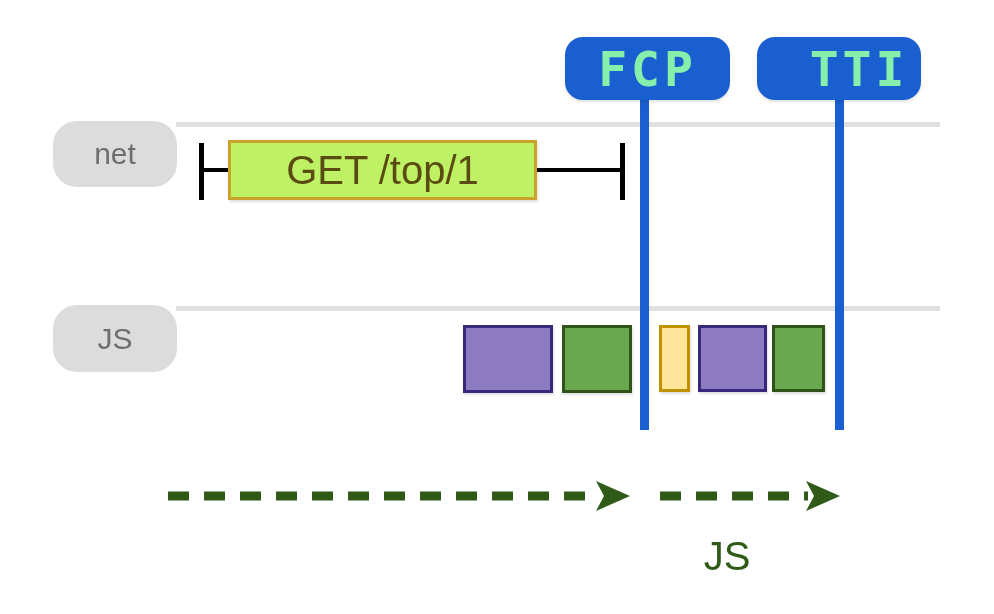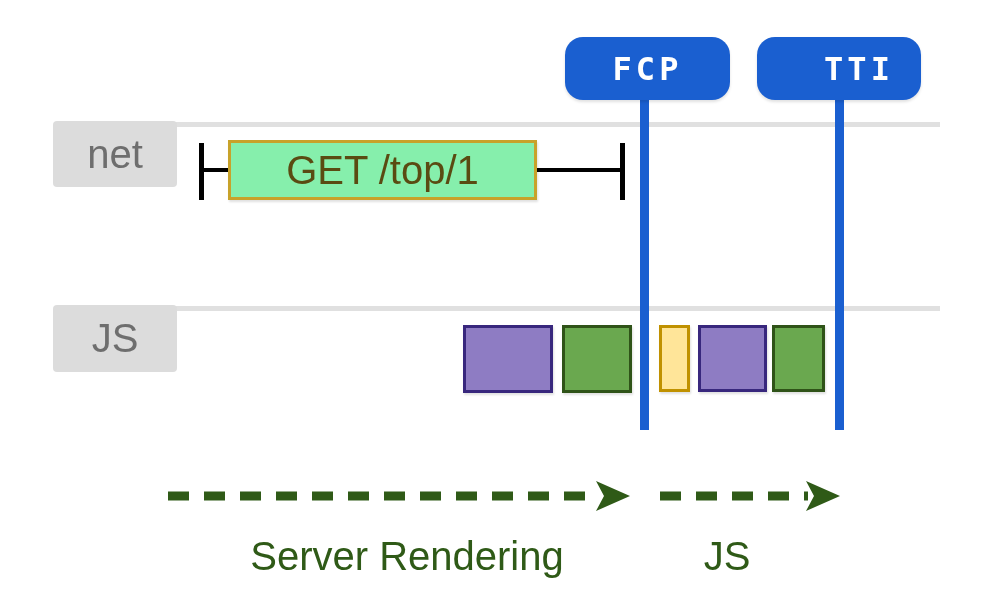--- a/index.html
+++ b/index.html
@@ -4,58 +4,58 @@
 <style>
   html,body{margin:0;padding:0;background:#fff;}
   .canvas{
     position:relative;width:994px;height:614px;background:#ffffff;overflow:hidden;
     font-family:"Liberation Sans",sans-serif;
   }
   .abs{position:absolute;box-sizing:border-box;}
 
   
   .badge{
-    background:#1A5FD0;color:#ffffff;border-radius:18px;
+    background:#1A5FD0;color:#86efac;border-radius:18px;
     display:flex;align-items:center;justify-content:center;
     font-family:"DejaVu Sans Mono",monospace;font-weight:bold;
-    font-size:32px;letter-spacing:4px;z-index:6;
+    font-size:48px;letter-spacing:4px;z-index:6;
     box-shadow:0 2px 3px rgba(0,0,0,0.12);
   }
   .badge-fcp{left:565px;top:37px;width:165px;height:63px;}
   .badge-tti{left:757px;top:37px;width:164px;height:63px;padding-left:40px;}
 
   
   .marker{background:#1A5FD0;width:9px;top:99px;height:331px;z-index:5;}
   .marker-fcp{left:640px;}
   .marker-tti{left:835px;}
 
   
   .trackline{background:#E0E0E0;height:5px;left:176px;width:764px;z-index:1;}
   .trackline-net{top:122px;}
   .trackline-js{top:306px;}
 
   
   .tab{
-    background:#DCDCDC;color:#6E6E6E;border-radius:4px;
+    background:#DCDCDC;color:#6E6E6E;border-radius:24px;
     display:flex;align-items:center;justify-content:center;
-    font-size:40px;left:53px;width:124px;z-index:2;
+    font-size:30px;left:53px;width:124px;z-index:2;
   }
   .tab-net{top:121px;height:66px;}
   .tab-js{top:305px;height:67px;}
 
   
   .tick{background:#000000;width:5px;top:143px;height:57px;z-index:3;}
   .tick-left{left:199px;}
   .tick-right{left:620px;}
   .conn{background:#000000;height:4px;top:168px;z-index:3;}
   .conn-left{left:204px;width:24px;}
   .conn-right{left:537px;width:85px;}
   .request-bar{
     left:228px;top:140px;width:309px;height:60px;
-    background:#86efac;border:3px solid #C8A22A;
+    background:#bef264;border:3px solid #C8A22A;
     display:flex;align-items:center;justify-content:center;
     font-size:40px;color:#5A4B12;z-index:4;
     box-shadow:1px 2px 2px rgba(0,0,0,0.12);
   }
 
   
   .task{position:absolute;box-sizing:border-box;top:325px;border:3px solid;z-index:4;
         box-shadow:1px 2px 2px rgba(0,0,0,0.12);}
   .task.purple{background:#8E7CC3;border-color:#38277D;}
   .task.green{background:#6AA84F;border-color:#2F5318;}
@@ -121,16 +121,15 @@
     <g>
       <line x1="168" y1="496" x2="596" y2="496" stroke="#2F5A17" stroke-width="9" stroke-dasharray="21 15"></line>
       <path d="M 596 481 L 630 496 L 596 511 L 604 496 Z" fill="#2F5A17"></path>
     </g>
     <g>
       <line x1="660" y1="496" x2="808" y2="496" stroke="#2F5A17" stroke-width="9" stroke-dasharray="21 15"></line>
       <path d="M 806 481 L 840 496 L 806 511 L 814 496 Z" fill="#2F5A17"></path>
     </g>
   </svg>
 
-  <div class="abs phase-label phase-label-sr">Server Rendering</div>
   <div class="abs phase-label phase-label-js">JS</div>
 
 </div>
 
 </body></html>

